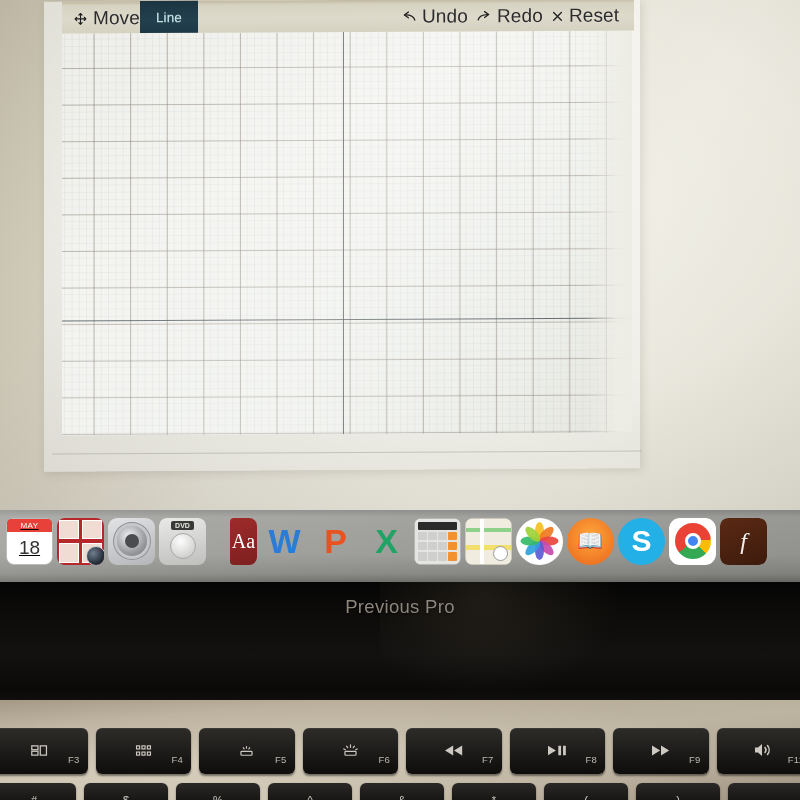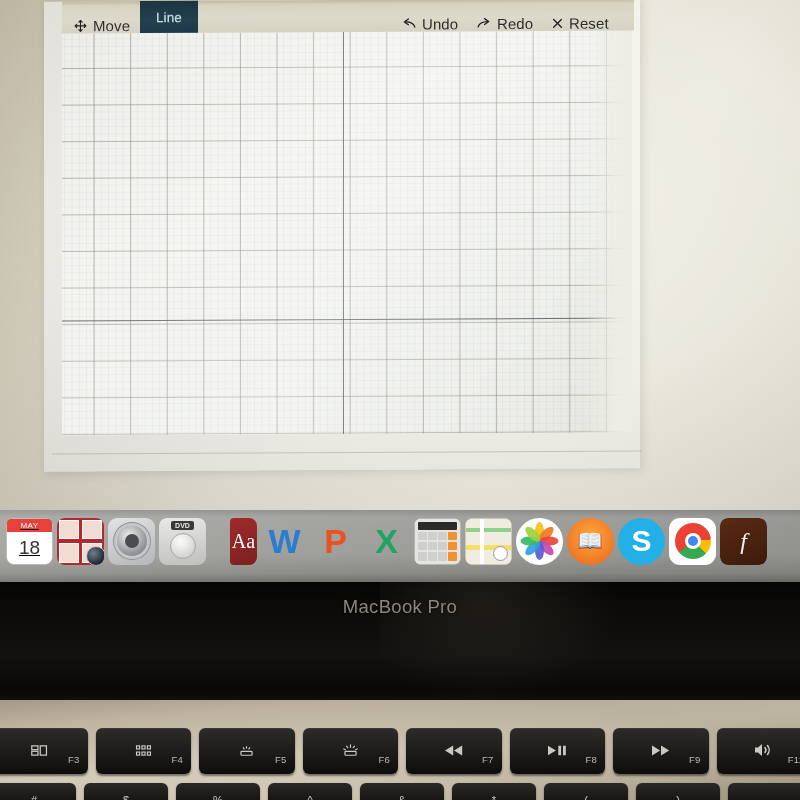--- a/index.html
+++ b/index.html
@@ -34,23 +34,23 @@
   
   .toolbar {
     position: absolute; left: 62px; top: 0px; width: 572px; height: 32px;
     background: linear-gradient(180deg, #c0b89f 0%, #d7d3c2 14%, #dedacb 55%, #d6d2c2 100%);
     transform: skewY(-0.3deg);
     z-index: 6;
   }
   .tb-inner { position: relative; width: 100%; height: 100%; }
 
   .tb-btn {
-    position: absolute; top: 12px; height: 24px;
+    position: absolute; top: 5px; height: 24px;
     display: flex; align-items: center; gap: 6px;
-    font-size: 15px; color: #2b2b2b;
+    font-size: 19px; color: #2b2b2b;
     letter-spacing: .1px;
     white-space: nowrap;
     text-shadow: 0 0.5px 0.5px rgba(255,255,255,.45);
   }
   .tb-move { left: 12px; }
   .tb-line {
     left: 78px; top: 0px; height: 32px;
     background: linear-gradient(180deg, #1b3442 0%, #23404f 60%, #1d3746 100%);
     color: #bfe2e4; padding: 0 16px; justify-content: center;
     font-size: 13.5px;
@@ -459,21 +459,21 @@
         <div class="ico-flash">
           <span>f</span>
         </div>
 
       </div>
 
     </div>
   </div>
 
   <div class="bezel"></div>
-  <div class="mbp-label">MacBook Pro</div>
+  <div class="mbp-label">Previous Pro</div>
 
   <div class="keyboard"></div>
 
   <div class="krow-f">
     <div class="key">
       <span class="glyph">
         <svg width="17" height="13" viewBox="0 0 22 16" fill="none" stroke="#dcd8d1" stroke-width="1.6">
           <rect x="1" y="2" width="8" height="5"></rect>
             <rect x="1" y="9" width="8" height="5"></rect>
             <rect x="12" y="2" width="8" height="12"></rect>

